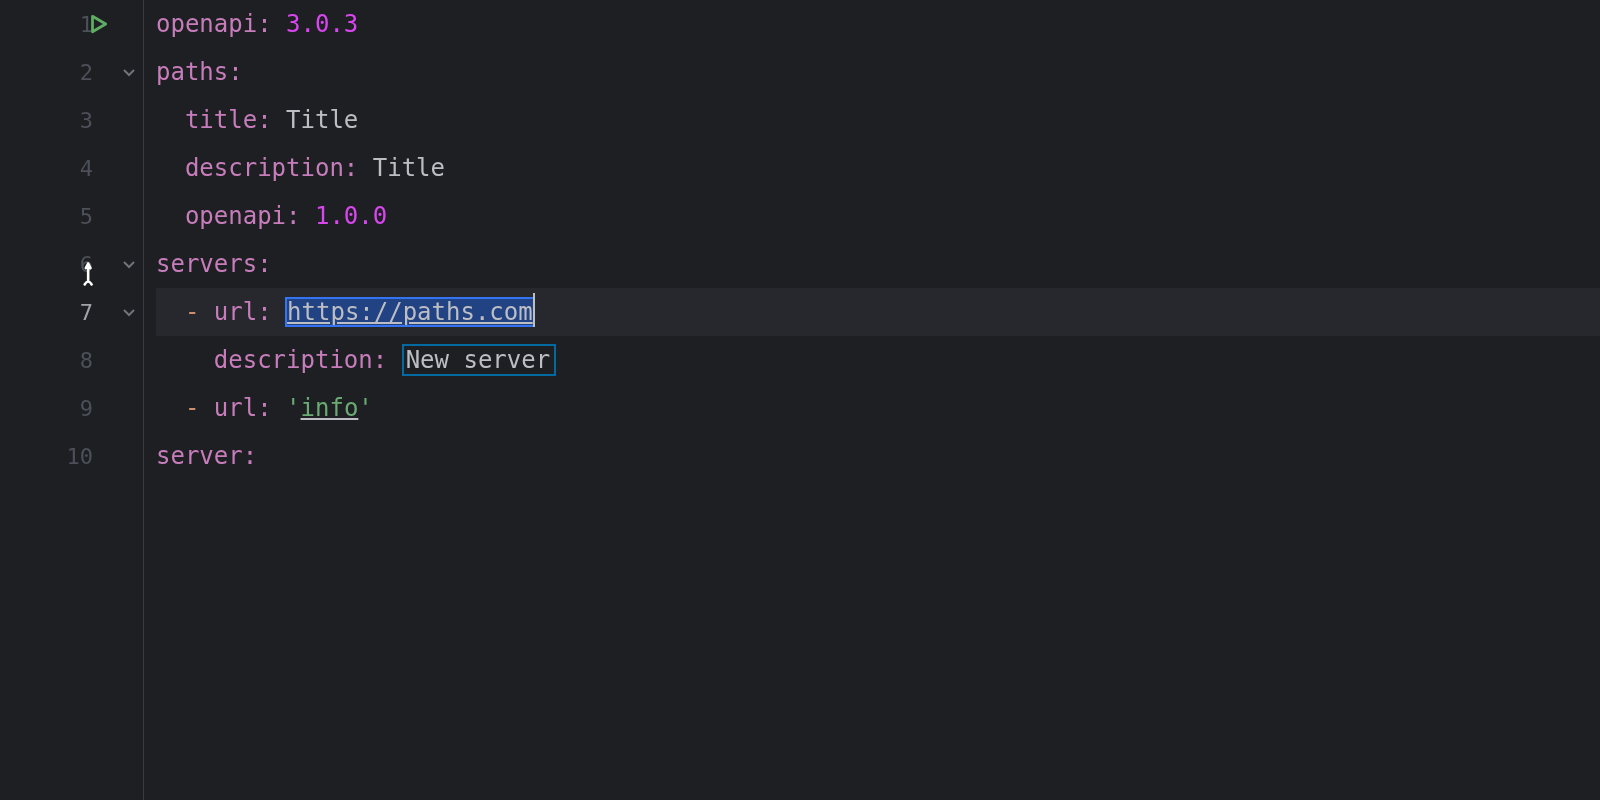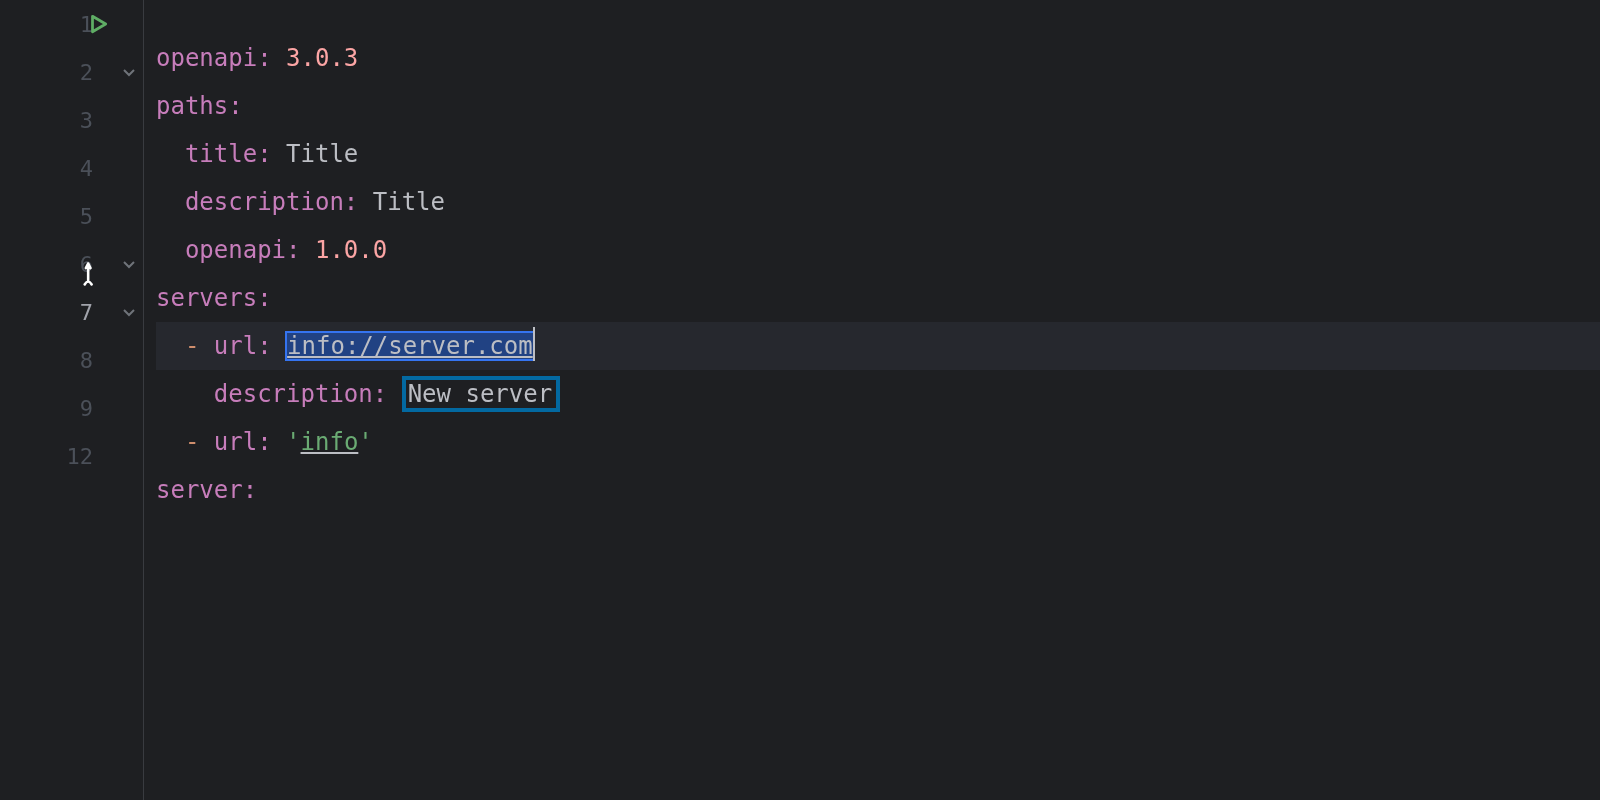--- a/index.html
+++ b/index.html
@@ -63,56 +63,55 @@
       transform: translateY(-50%);
       width: 22px;
       height: 22px;
     }
     .run-icon svg { width: 22px; height: 22px; }
     .run-icon path { fill: none; stroke: #5fad65; stroke-width: 2.5; stroke-linejoin: round; }
     .code {
       flex: 1;
       padding-left: 12px;
       position: relative;
-      margin-top: 34px;
     }
     .code-line {
       height: 48px;
       display: flex;
       align-items: center;
       white-space: pre;
       position: relative;
     }
     .code-line.current {
       background: #26282e;
     }
     .key { color: #c77dbb; }
     .str { color: #bcbec4; }
-    .num { color: #fca5a5; }
+    .num { color: #d946ef; }
     .dash { color: #cf8e6d; }
     .link { color: #bcbec4; text-decoration: underline; text-decoration-color: #bcbec4; }
     .quote { color: #6aab73; }
     .sel {
       background: #214283;
       outline: 2px solid #3574f0;
       outline-offset: -1px;
       padding: 0 1px;
     }
     .caret {
       display: inline-block;
       width: 2px;
       height: 34px;
       background: #bcbec4;
       vertical-align: middle;
       margin-left: -1px;
       position: relative;
       top: -2px;
     }
     .template-box {
-      border: 4px solid #0369a1;
+      border: 2px solid #0369a1;
       padding: 0 4px 0 2px;
       display: inline-block;
       text-align: center;
     }
     .cursor-pointer {
       position: absolute;
       left: 80px;
       top: 260px;
       z-index: 10;
       pointer-events: none;
@@ -174,25 +173,25 @@
     </div>
 
     <div class="gutter-row">
       <span class="line-num">8</span>
     </div>
 
     <div class="gutter-row">
       <span class="line-num">9</span>
     </div>
 
-
-
-    <div class="gutter-row">
-      <span class="line-num">12</span>
-    </div>
+    <div class="gutter-row">
+      <span class="line-num">10</span>
+    </div>
+
+
 
     <div class="cursor-pointer">
       <svg viewBox="0 0 24 24">
         <path d="M7 3 L7 18 M7 3 L5 7 M7 3 L9 7 M4 21 Q7 16 10 21" stroke="#ffffff" stroke-width="2.2" fill="none" stroke-linecap="round"></path>
       </svg>
     </div>
   </div>
 
   <div class="code">
 
@@ -201,21 +200,21 @@
     <div class="code-line"><span class="key">paths</span><span class="key">:</span></div>
 
     <div class="code-line"><span>  </span><span class="key">title</span><span class="key">: </span><span class="str">Title</span></div>
 
     <div class="code-line"><span>  </span><span class="key">description</span><span class="key">: </span><span class="str">Title</span></div>
 
     <div class="code-line"><span>  </span><span class="key">openapi</span><span class="key">: </span><span class="num">1.0.0</span></div>
 
     <div class="code-line"><span class="key">servers</span><span class="key">:</span></div>
 
-    <div class="code-line current"><span>  </span><span class="dash">-</span><span> </span><span class="key">url</span><span class="key">: </span><span class="sel link">info://server.com</span><span class="caret"></span></div>
+    <div class="code-line current"><span>  </span><span class="dash">-</span><span> </span><span class="key">url</span><span class="key">: </span><span class="sel link">https://paths.com</span><span class="caret"></span></div>
 
     <div class="code-line"><span>    </span><span class="key">description</span><span class="key">: </span><span class="template-box"><span class="str">New server</span></span></div>
 
     <div class="code-line"><span>  </span><span class="dash">-</span><span> </span><span class="key">url</span><span class="key">: </span><span class="quote">'</span><span class="quote link">info</span><span class="quote">'</span></div>
 
     <div class="code-line"><span class="key">server</span><span class="key">:</span></div>
 
     <div class="code-line"></div>
     <div class="code-line"></div>
   </div>

